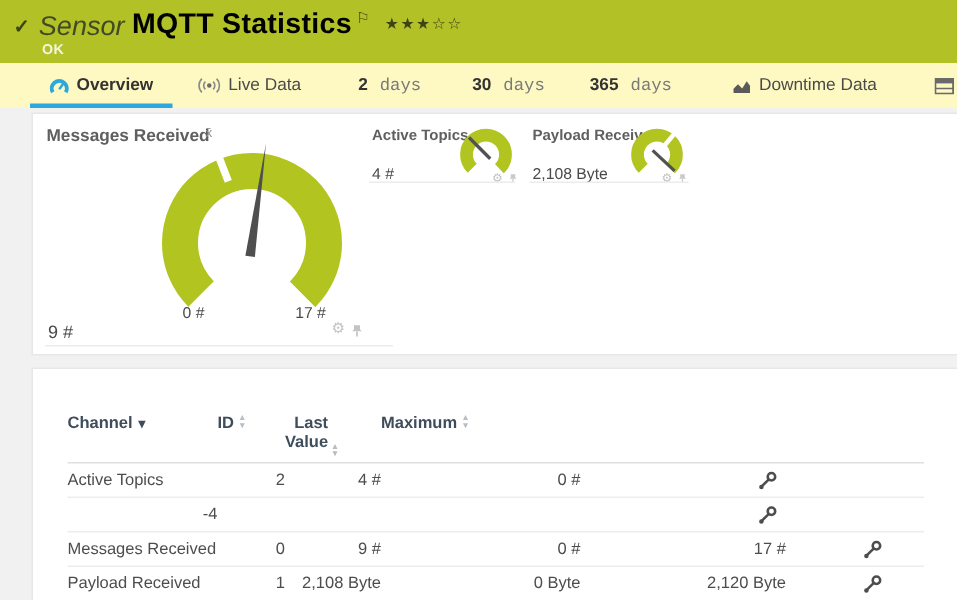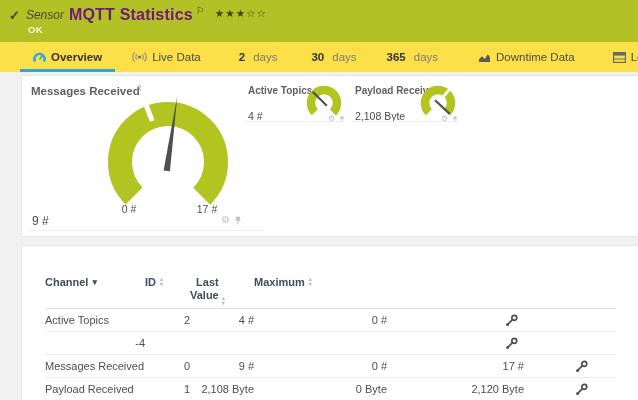--- a/index.html
+++ b/index.html
@@ -4,32 +4,32 @@
 <style>
   * { box-sizing: border-box; margin: 0; padding: 0; }
   html,body { width:638px; height:400px; overflow:hidden; }
   body { background:#f0f1f0; font-family:"Liberation Sans", sans-serif; }
   .screen { position:relative; width:638px; height:400px; }
 
   
   .sensor-head { position:absolute; top:0; left:0; right:0; height:42px; background:#b2c126; }
   .h-row { display:flex; align-items:center; padding:6px 0 0 9px; }
   .check-ic { color:#3d4317; font-weight:bold; font-size:13px; }
-  .kind { font-style:italic; color:#414925; font-size:12px; margin-left:6px; }
-  .s-title { font-weight:bold; color:#701a75; font-size:16px; margin-left:5px; letter-spacing:0.2px; }
+  .kind { font-style:italic; color:#414925; font-size:18px; margin-left:6px; }
+  .s-title { font-weight:bold; color:#000000; font-size:19px; margin-left:5px; letter-spacing:0.2px; }
   .flag-ic { font-size:10px; color:#3d4317; position:relative; top:-5px; margin-left:3px; cursor:pointer; }
   .stars { margin-left:10px; color:#3d4317; font-size:10.5px; letter-spacing:1px; position:relative; top:-2px; cursor:pointer; }
   .h-status { margin:0 0 0 28px; color:rgba(255,255,255,0.85); font-size:9.5px; font-weight:bold; letter-spacing:0.3px; }
 
   
-  .tabs { position:absolute; top:42px; left:0; right:0; height:30px; background:#fde047; display:flex; font-size:11.5px; color:#4a4a4a; }
+  .tabs { position:absolute; top:42px; left:0; right:0; height:30px; background:#fef9c3; display:flex; font-size:11.5px; color:#4a4a4a; }
   .tab { display:flex; align-items:center; gap:5px; padding:0 13px; height:30px; cursor:pointer; white-space:nowrap; }
   .tab.active { border-bottom:3px solid #2da8dc; padding-top:3px; font-weight:bold; color:#333; }
   .daynum { font-weight:bold; color:#333; }
-  .dayunit { color:#7a7a7a; margin-left:3px; }
+  .dayunit { color:#7a7a7a; margin-left:3px;font-family:Liberation Mono, monospace; }
   .tab svg { flex:0 0 auto; }
 
   
   .panel { position:absolute; left:22px; width:618px; background:#fff; box-shadow:0 0 0 1px #e7e7e7; }
   .gauges { top:76px; height:160px; }
   .tablep { top:246px; height:162px; }
 
   
   .panel-title { position:absolute; left:9px; top:9px; font-size:11.5px; font-weight:bold; color:#5f5f5f; }
   .big-gauge { position:absolute; left:71px; top:11px; }

